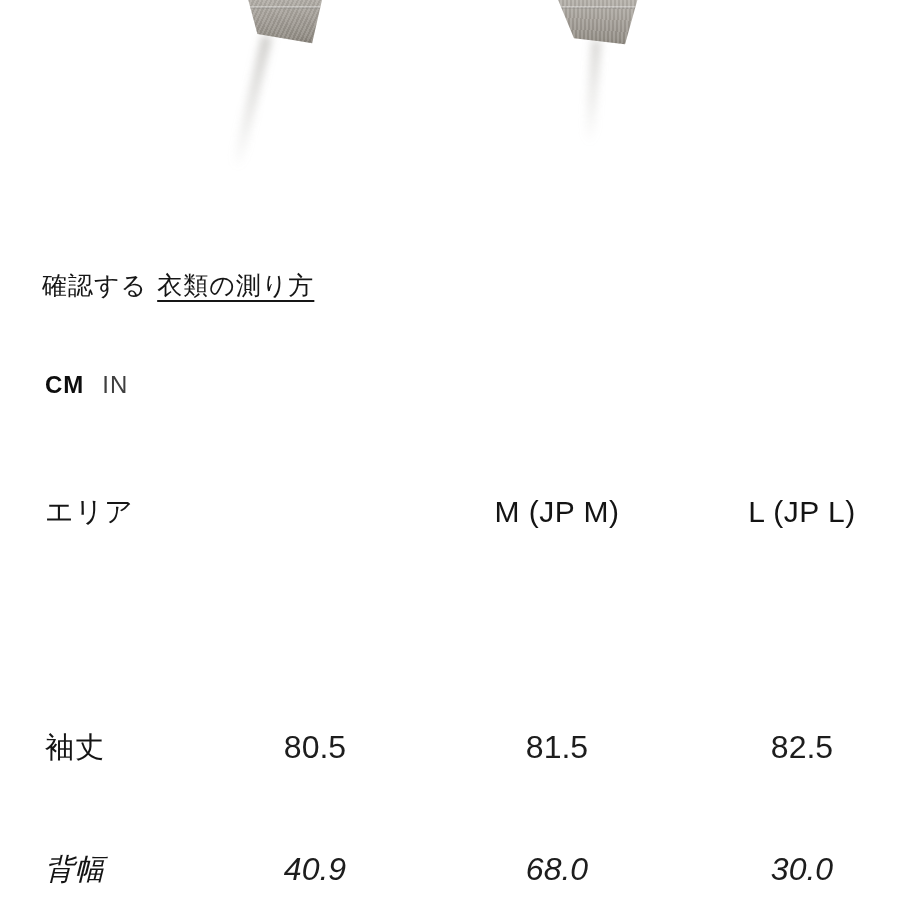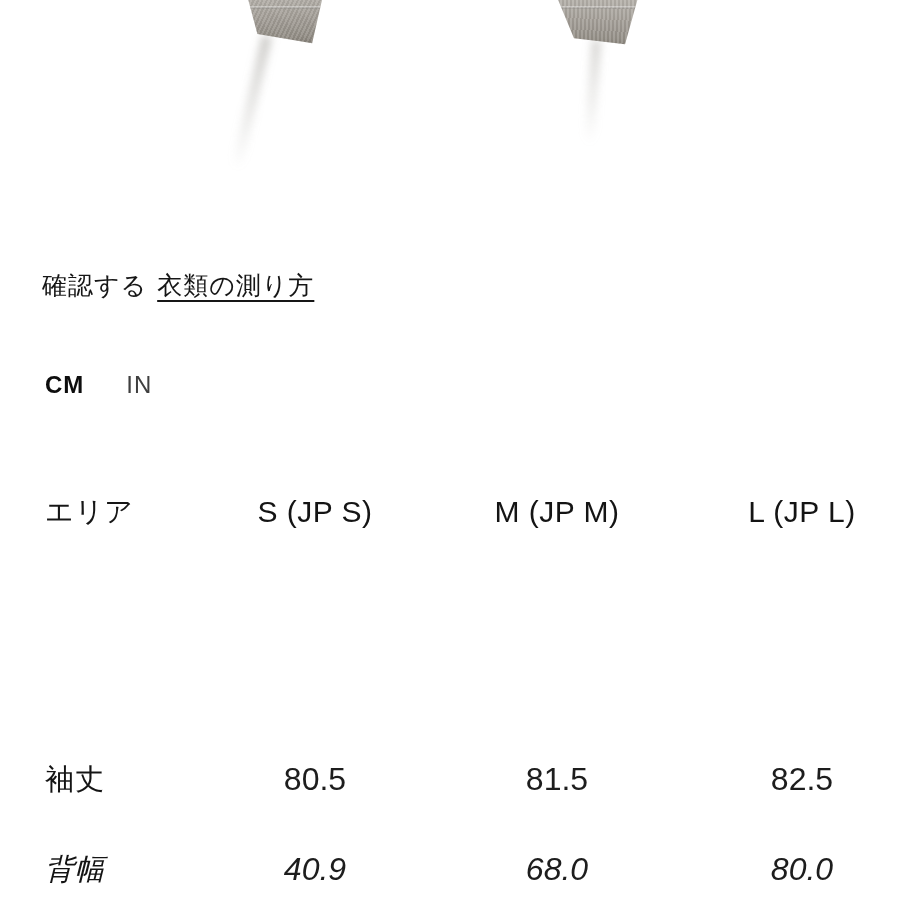--- a/index.html
+++ b/index.html
@@ -41,31 +41,31 @@
     background:linear-gradient(to bottom,rgba(148,145,138,.40),rgba(210,208,203,0));
     transform:rotate(4deg);transform-origin:top center;
   }
   
   .measure-row{position:absolute;left:42px;top:268px;font-size:25px;letter-spacing:1px;line-height:34px;white-space:nowrap;}
   .measure-link{
     color:#161616;text-decoration:underline;text-decoration-thickness:2px;text-underline-offset:6px;
     margin-left:10px;cursor:pointer;margin-top:16px;
   }
   
-  .unit-row{position:absolute;left:45px;top:370px;display:flex;align-items:baseline;gap:42px;}
+  .unit-row{position:absolute;left:45px;top:370px;display:flex;align-items:baseline;gap:18px;}
   .unit-btn{background:none;border:none;padding:0;margin:0;cursor:pointer;font-family:inherit;font-size:24px;line-height:30px;letter-spacing:1px;}
   .unit-btn.selected{font-weight:700;color:#0d0d0d;}
   .unit-btn.unselected{font-weight:400;color:#3f3f3f;}
   
   .size-table{position:absolute;left:0;top:0;width:900px;height:866px;}
   .trow{position:absolute;left:0;width:900px;height:38px;}
   .trow-header{top:494px;}
   .trow-r0{top:581px;}
   .trow-r1{top:671px;}
-  .trow-r2{top:761px;text-align:center;}
+  .trow-r2{top:729px;text-align:center;}
   .trow-r3{top:851px;font-style:italic;}
   .cell{position:absolute;line-height:36px;white-space:nowrap;}
   .cell.area{left:45px;font-size:28px;letter-spacing:1px;color:#161616;}
   .cell.col1{left:315px;transform:translateX(-50%);}
   .cell.col2{left:557px;transform:translateX(-50%);}
   .cell.col3{left:802px;transform:translateX(-50%);}
   .hdr-size{font-size:30px;letter-spacing:.5px;color:#141414;}
   .row-label{left:45px;font-size:29px;letter-spacing:1px;color:#141414;position:absolute;}
   .value{font-size:32px;color:#1d1d1d;}
 </style>
@@ -89,34 +89,33 @@
 
 <div class="unit-row">
   <button class="unit-btn selected">CM</button>
   <button class="unit-btn unselected">IN</button>
 </div>
 
 <div class="size-table">
 
   <div class="trow trow-header">
     <span class="cell area">エリア</span>
-    <span class="cell col1 hdr-size">S (JP S)</span>
     <span class="cell col2 hdr-size">M (JP M)</span>
     <span class="cell col3 hdr-size">L (JP L)</span>
   </div>
 
 
 
   <div class="trow trow-r2">
     <span class="cell row-label">袖丈</span>
     <span class="cell col1 value">80.5</span>
     <span class="cell col2 value">81.5</span>
     <span class="cell col3 value">82.5</span>
   </div>
 
   <div class="trow trow-r3">
     <span class="cell row-label">背幅</span>
     <span class="cell col1 value">40.9</span>
     <span class="cell col2 value">68.0</span>
-    <span class="cell col3 value">80.0</span>
+    <span class="cell col3 value">30.0</span>
   </div>
 
 </div>
 
 </body></html>

